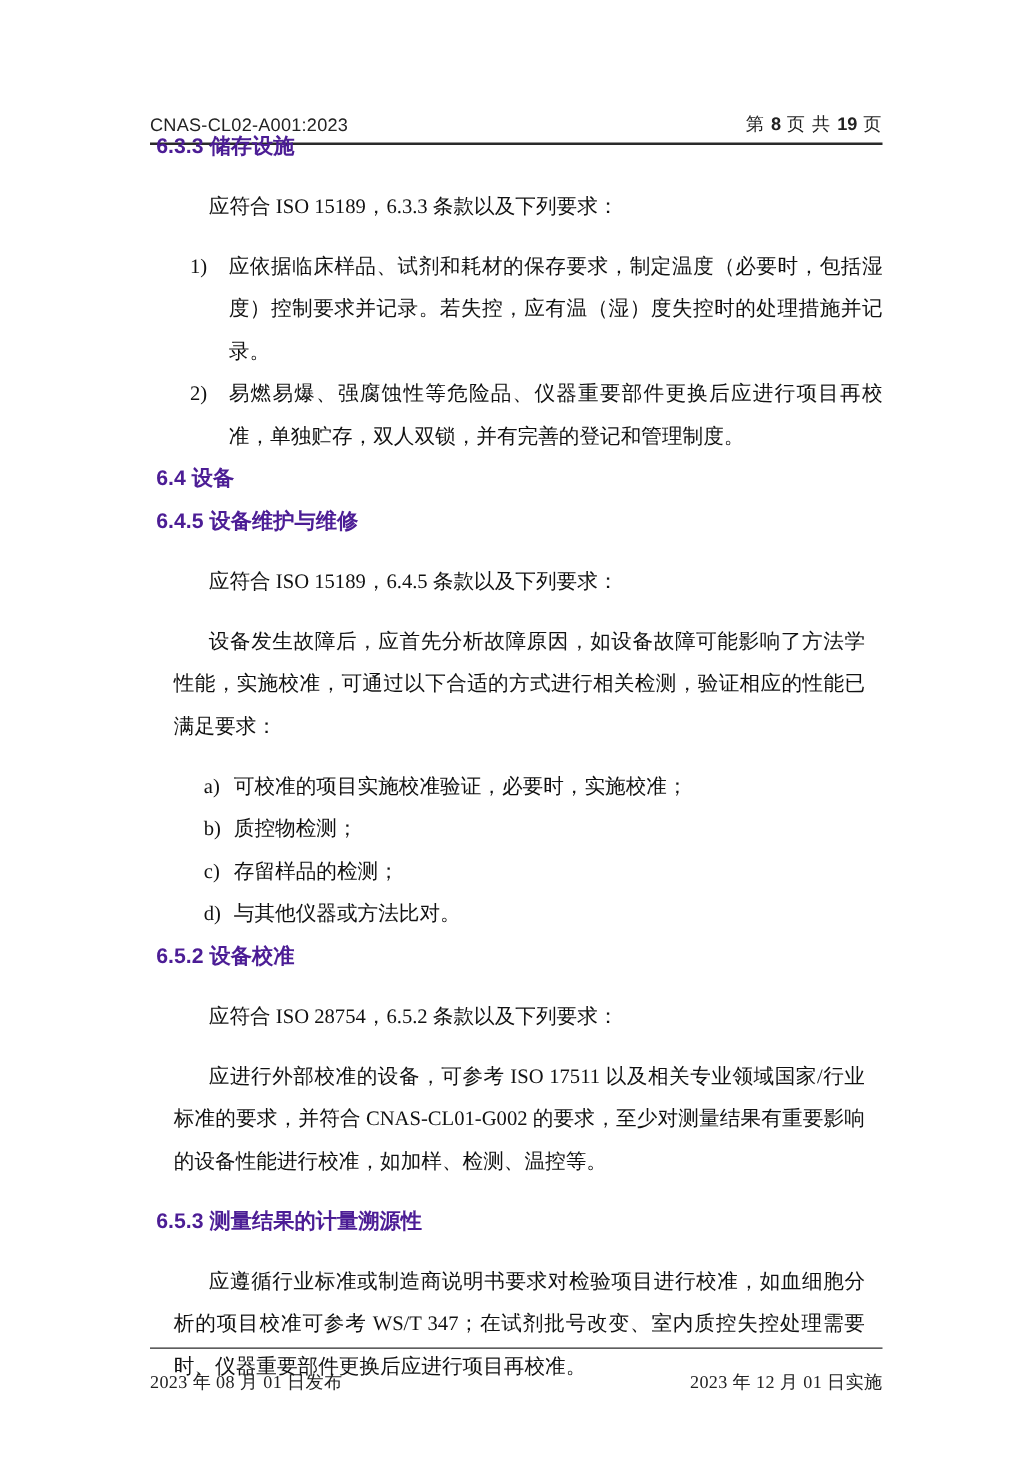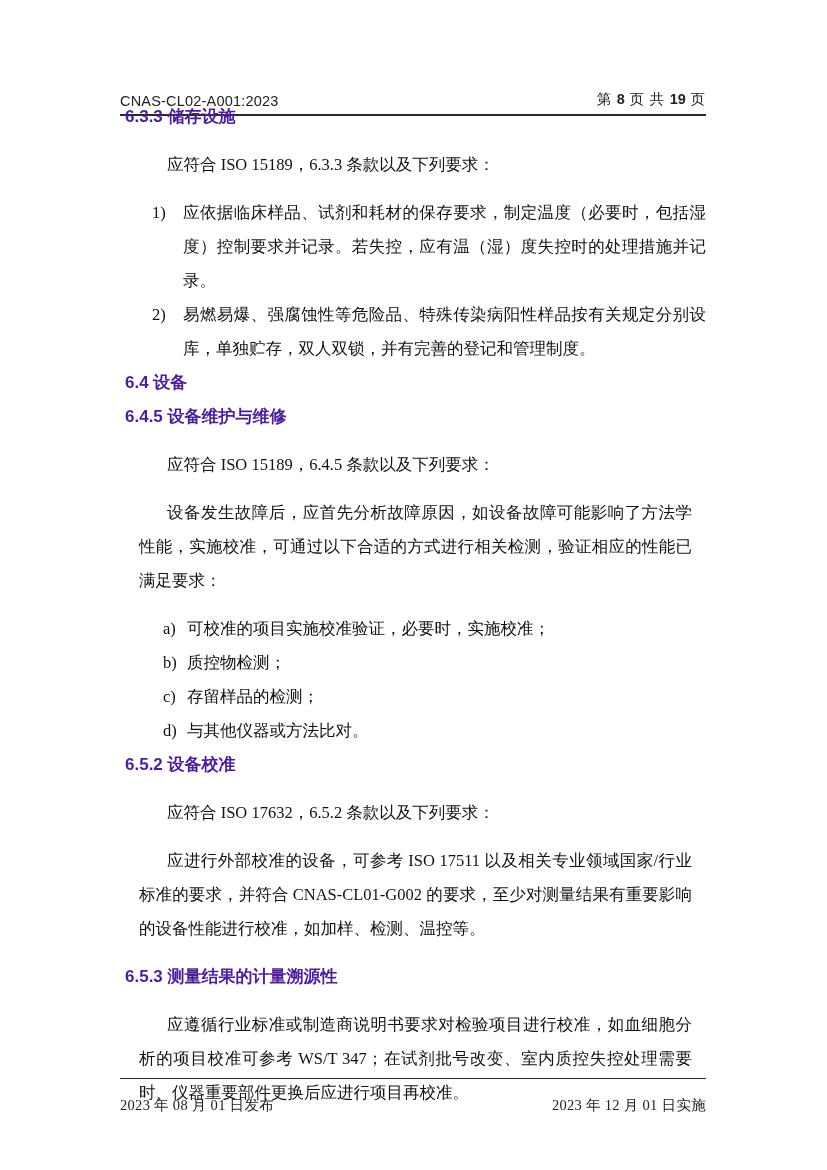--- a/index.html
+++ b/index.html
@@ -123,21 +123,21 @@
 
     <p class="para">应符合 ISO 15189，6.3.3 条款以及下列要求：</p>
 
     <div class="num-li">
       <span class="marker">1)</span>
       <span>应依据临床样品、试剂和耗材的保存要求，制定温度（必要时，包括湿度）控制要求并记录。若失控，应有温（湿）度失控时的处理措施并记录。</span>
     </div>
 
     <div class="num-li">
       <span class="marker">2)</span>
-      <span>易燃易爆、强腐蚀性等危险品、特殊传染病阳性样品按有关规定分别设库，单独贮存，双人双锁，并有完善的登记和管理制度。</span>
+      <span>易燃易爆、强腐蚀性等危险品、仪器重要部件更换后应进行项目再校准，单独贮存，双人双锁，并有完善的登记和管理制度。</span>
     </div>
 
     <h2 class="heading">6.4 设备</h2>
 
     <h3 class="heading">6.4.5 设备维护与维修</h3>
 
     <p class="para">应符合 ISO 15189，6.4.5 条款以及下列要求：</p>
 
     <p class="para">设备发生故障后，应首先分析故障原因，如设备故障可能影响了方法学性能，实施校准，可通过以下合适的方式进行相关检测，验证相应的性能已满足要求：</p>
 
@@ -157,21 +157,21 @@
     </div>
 
     <div class="alpha-li">
       <span class="marker">d)</span>
       <span>与其他仪器或方法比对。</span>
     </div>
 
 
     <h3 class="heading">6.5.2 设备校准</h3>
 
-    <p class="para">应符合 ISO 17632，6.5.2 条款以及下列要求：</p>
+    <p class="para">应符合 ISO 28754，6.5.2 条款以及下列要求：</p>
 
     <p class="para">应进行外部校准的设备，可参考 ISO 17511 以及相关专业领域国家/行业标准的要求，并符合 CNAS-CL01-G002 的要求，至少对测量结果有重要影响的设备性能进行校准，如加样、检测、温控等。</p>
 
     <h3 class="heading">6.5.3 测量结果的计量溯源性</h3>
 
 
     <p class="para">应遵循行业标准或制造商说明书要求对检验项目进行校准，如血细胞分析的项目校准可参考 WS/T 347；在试剂批号改变、室内质控失控处理需要时、仪器重要部件更换后应进行项目再校准。</p>
 
   </main>
 

